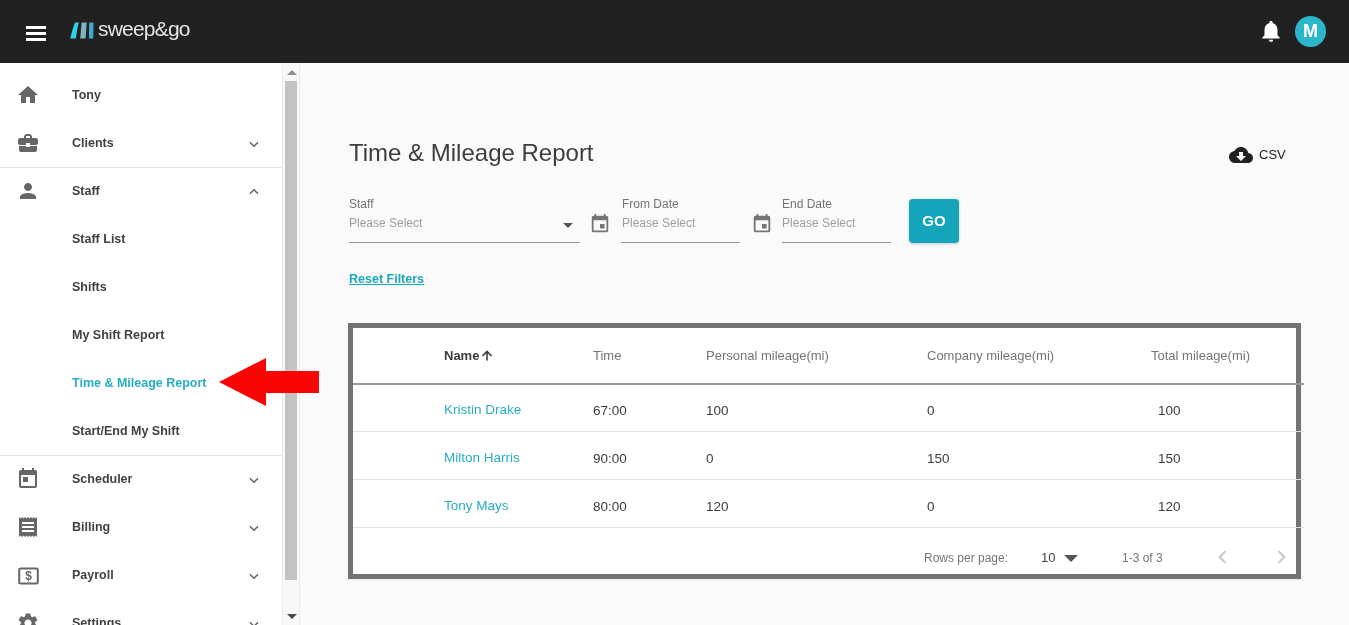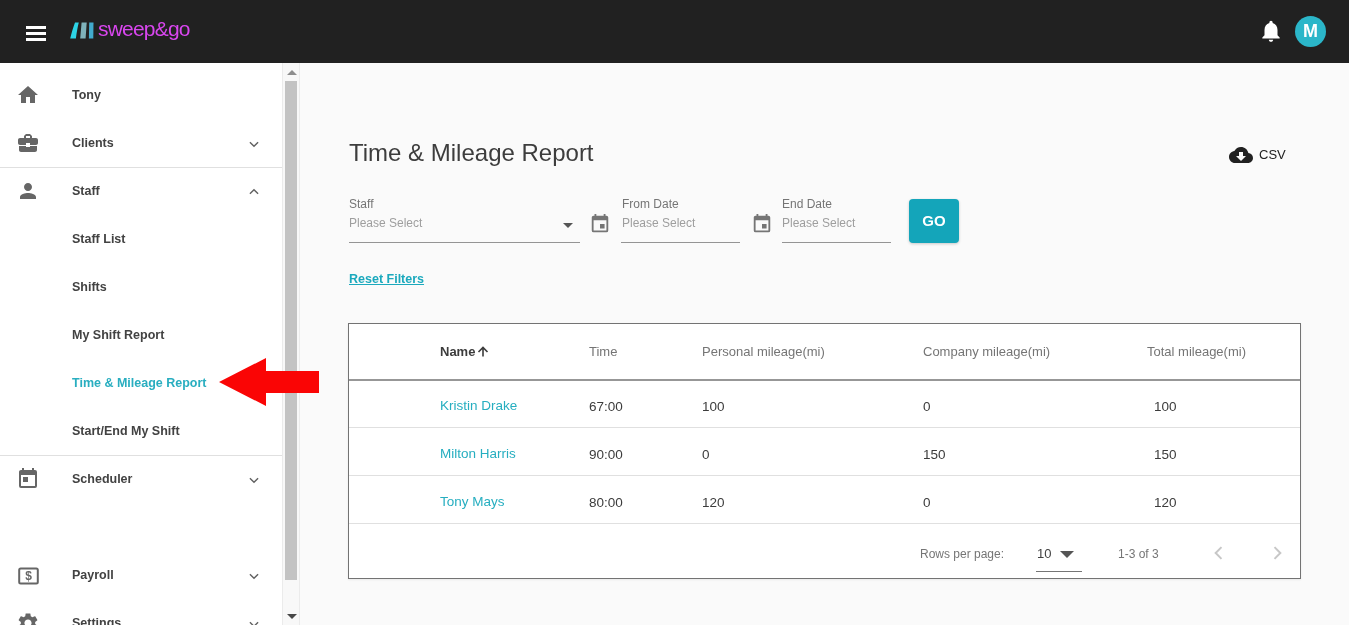--- a/index.html
+++ b/index.html
@@ -4,21 +4,21 @@
 <style>
 * { margin:0; padding:0; box-sizing:border-box; }
 html,body { width:1349px; height:625px; overflow:hidden; }
 body { font-family:"Liberation Sans", sans-serif; background:#fafafa; position:relative; }
 
 
 #hdr { position:absolute; left:0; top:0; width:1349px; height:63px; background:#212121; }
 #burger { position:absolute; left:26px; top:26px; width:20px; }
 #burger div { height:3px; background:#fff; margin-bottom:3.2px; }
 #logo-bars { position:absolute; left:68px; top:22px; }
-#logo-text { position:absolute; left:98px; top:17px; font-size:21px; color:#d946ef; letter-spacing:-0.8px; }
+#logo-text { position:absolute; left:98px; top:17px; font-size:21px; color:#e5e5e5; letter-spacing:-0.8px; }
 #bell { position:absolute; left:1258px; top:18px; }
 #avatar { position:absolute; left:1295px; top:16px; width:31px; height:31px; border-radius:50%; background:#2bb6c9; color:#fff; font-size:18px; font-weight:bold; text-align:center; line-height:31px; }
 
 
 #side { position:absolute; left:0; top:63px; width:283px; height:562px; background:#fff; }
 .sitem { position:absolute; left:0; width:283px; height:48px; }
 .sitem .icon { position:absolute; left:16px; top:12px; width:24px; height:24px; }
 .sitem .lbl { position:absolute; left:72px; top:50%; transform:translateY(-50%); font-size:12.5px; font-weight:bold; color:#424242; }
 .sitem .chev { position:absolute; left:247px; top:18px; }
 .sdiv { position:absolute; left:0; width:283px; border-top:1px solid #e0e0e0; }
@@ -41,21 +41,21 @@
 
 .flabel { position:absolute; font-size:12px; color:#757575; }
 .fph { position:absolute; font-size:12px; color:#9e9e9e; }
 .fline { position:absolute; border-top:1px solid #949494; }
 .cal { position:absolute; }
 #ddtri { position:absolute; left:263px; top:160px; width:0; height:0; border-left:5px solid transparent; border-right:5px solid transparent; border-top:5px solid #555; }
 #gobtn { position:absolute; left:609px; top:136px; width:50px; height:44px; background:#14a5ba; border-radius:4px; color:#fff; font-size:15px; font-weight:bold; text-align:center; line-height:44px; box-shadow:0 1px 3px rgba(0,0,0,0.2); }
 #reset { position:absolute; left:49px; top:209px; font-size:12.5px; font-weight:bold; color:#1ba9bd; text-decoration:underline; }
 
 
-#card { position:absolute; left:48px; top:260px; width:953px; height:256px; background:#fff; border:1px solid #737373; box-shadow:0 1px 2px rgba(0,0,0,0.07); }
+#card { position:absolute; left:48px; top:260px; width:953px; height:256px; background:#fff; border:5px solid #737373; box-shadow:0 1px 2px rgba(0,0,0,0.07); }
 .th { position:absolute; font-size:13px; color:#757575; top:0; height:56px; line-height:56px; white-space:nowrap; }
 .td { position:absolute; font-size:13.5px; color:#3c3c3c; white-space:nowrap; }
 .tname { color:#26aec0; }
 .hline { position:absolute; left:0; width:951px; border-top:1px solid #e0e0e0; }
 #card-footer { position:absolute; left:0; top:199px; width:951px; height:72px; font-size:12px; color:#757575; }
 </style>
 </head>
 <body>
 
 <div id="hdr">
@@ -116,20 +116,29 @@
     </div>
   <div class="sitem" style="top:344px;padding-left:36px;">
       <div class="lbl">Start/End My Shift</div>
     </div>
   <div class="sdiv" style="top:391.5px;"></div>
   <div class="sitem" style="top:392px;">
     <svg class="icon" viewBox="0 0 24 24" fill="#666">
         <path d="M19 3h-1V1h-2v2H8V1H6v2H5c-1.11 0-1.99.9-1.99 2L3 19a2 2 0 0 0 2 2h14a2 2 0 0 0 2-2V5a2 2 0 0 0-2-2zm0 16H5V8h14v11zM7 10h5v5H7z"></path>
       </svg>
     <div class="lbl">Scheduler</div>
+    <svg class="chev" width="14" height="14" viewBox="0 0 24 24" fill="none" stroke="#616161" stroke-width="2.4">
+        <path d="M5 9l7 7 7-7"></path>
+      </svg>
+  </div>
+  <div class="sitem" style="top:440px;">
+    <svg class="icon" viewBox="0 0 24 24" fill="#666">
+        <path d="M19.5 3.5L18 2l-1.5 1.5L15 2l-1.5 1.5L12 2l-1.5 1.5L9 2 7.5 3.5 6 2 4.5 3.5 3 2v20l1.5-1.5L6 22l1.5-1.5L9 22l1.5-1.5L12 22l1.5-1.5L15 22l1.5-1.5L18 22l1.5-1.5L21 22V2l-1.5 1.5zM18 17H6v-2h12v2zm0-4H6v-2h12v2zm0-4H6V7h12v2z"></path>
+      </svg>
+    <div class="lbl">Billing</div>
     <svg class="chev" width="14" height="14" viewBox="0 0 24 24" fill="none" stroke="#616161" stroke-width="2.4">
         <path d="M5 9l7 7 7-7"></path>
       </svg>
   </div>
   <div class="sitem" style="top:488px;">
     <svg class="icon" viewBox="0 0 24 24" fill="none" stroke="#666" stroke-width="2">
         <rect x="3.2" y="5.6" width="18.6" height="15" rx="1.5"></rect>
         <text x="12.6" y="17" text-anchor="middle" font-size="12" font-weight="bold" fill="#666" stroke="none" font-family="Liberation Sans, sans-serif">$</text>
       </svg>
     <div class="lbl">Payroll</div>

